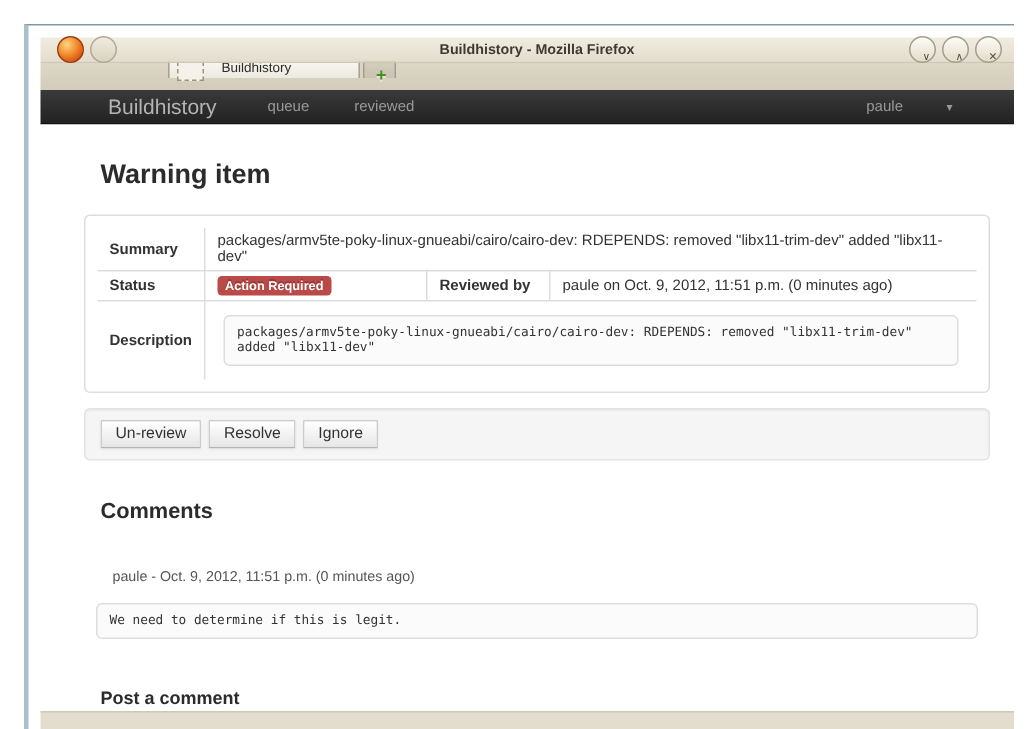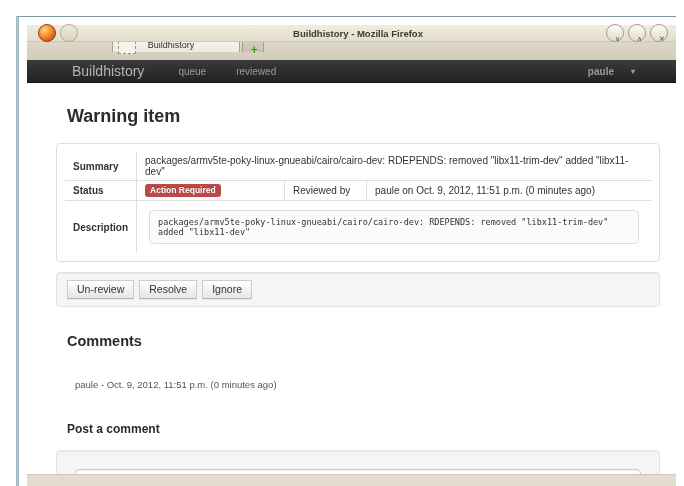--- a/index.html
+++ b/index.html
@@ -68,37 +68,37 @@
   }
 
   
   .navbar {
     height:23px; flex:0 0 23px;
     background:linear-gradient(#3a3a3a,#222); border-bottom:1px solid #111;
     display:flex; align-items:center;
   }
   .brand { font-size:14px; color:#b4b4b4; margin-left:29px; margin-right:18px; }
   .nav-link { font-size:10px; color:#999; margin-right:14px; text-decoration:none; }
-  .user-menu { margin-left:auto; margin-right:30px; font-size:10px; color:#999; display:flex; align-items:center; gap:1px;font-weight:bold; }
+  .user-menu { margin-left:auto; margin-right:30px; font-size:10px; color:#999; display:flex; align-items:center; gap:13px; }
   .caret-glyph { font-size:8px; color:#999; }
 
   
   .content { flex:1 1 auto; background:#fff; padding:5px 29px 0 29px; overflow:hidden; color:#333; }
   h1.page-title { font-size:18px; font-weight:bold; color:#2b2b2b; margin:10px 0 8px 3px; }
 
   table.details {
     width:100%; border-collapse:separate; border-spacing:0;
     border:1px solid #ddd; border-radius:4px; font-size:10px;
   }
   table.details td { padding:3px 8px; border-left:1px solid #ddd; border-top:1px solid #ddd; vertical-align:middle; }
   table.details tr:first-child td { border-top:none; }
   table.details td:first-child { border-left:none; }
   td.lbl { font-weight:bold; width:65px; background:#fff; }
   td.badge-cell { width:148px; }
-  td.rev-lbl { font-weight:normal; width:82px; border-left:1px solid #ddd; }
+  td.rev-lbl { font-weight:bold; width:82px; border-left:1px solid #ddd; }
   .badge-important {
     display:inline-block; background:#b94a48; color:#fff; font-weight:bold;
     font-size:8.5px; padding:1px 5px 2px; border-radius:3px; text-shadow:0 -1px 0 rgba(0,0,0,.25);
   }
   pre.code {
     font-family:"DejaVu Sans Mono", monospace; font-size:8.5px; color:#333;
     background:#fbfbfb; border:1px solid #ddd; border-radius:4px;
     padding:6px 8px; margin:6px 2px; white-space:pre-wrap;
   }
   td.desc-cell pre.code { margin:6px 4px; }
@@ -206,20 +206,21 @@
 
     <div class="well actions-well">
       <span class="btn">Un-review</span>
       <span class="btn">Resolve</span>
       <span class="btn">Ignore</span>
     </div>
 
     <h2 class="comments-title">Comments</h2>
     <div>
       <p class="comment-meta">paule - Oct. 9, 2012, 11:51 p.m. (0 minutes ago)</p>
+      <pre class="code comment-body">We need to determine if this is legit.</pre>
     </div>
 
     <h3 class="post-title">Post a comment</h3>
     <div class="well post-well">
       <div class="textarea-wrap">
         <textarea class="comment-input" style=""></textarea>
         <div class="resize-grip"></div>
       </div>
       <span class="btn post-btn">Post</span>
     </div>

